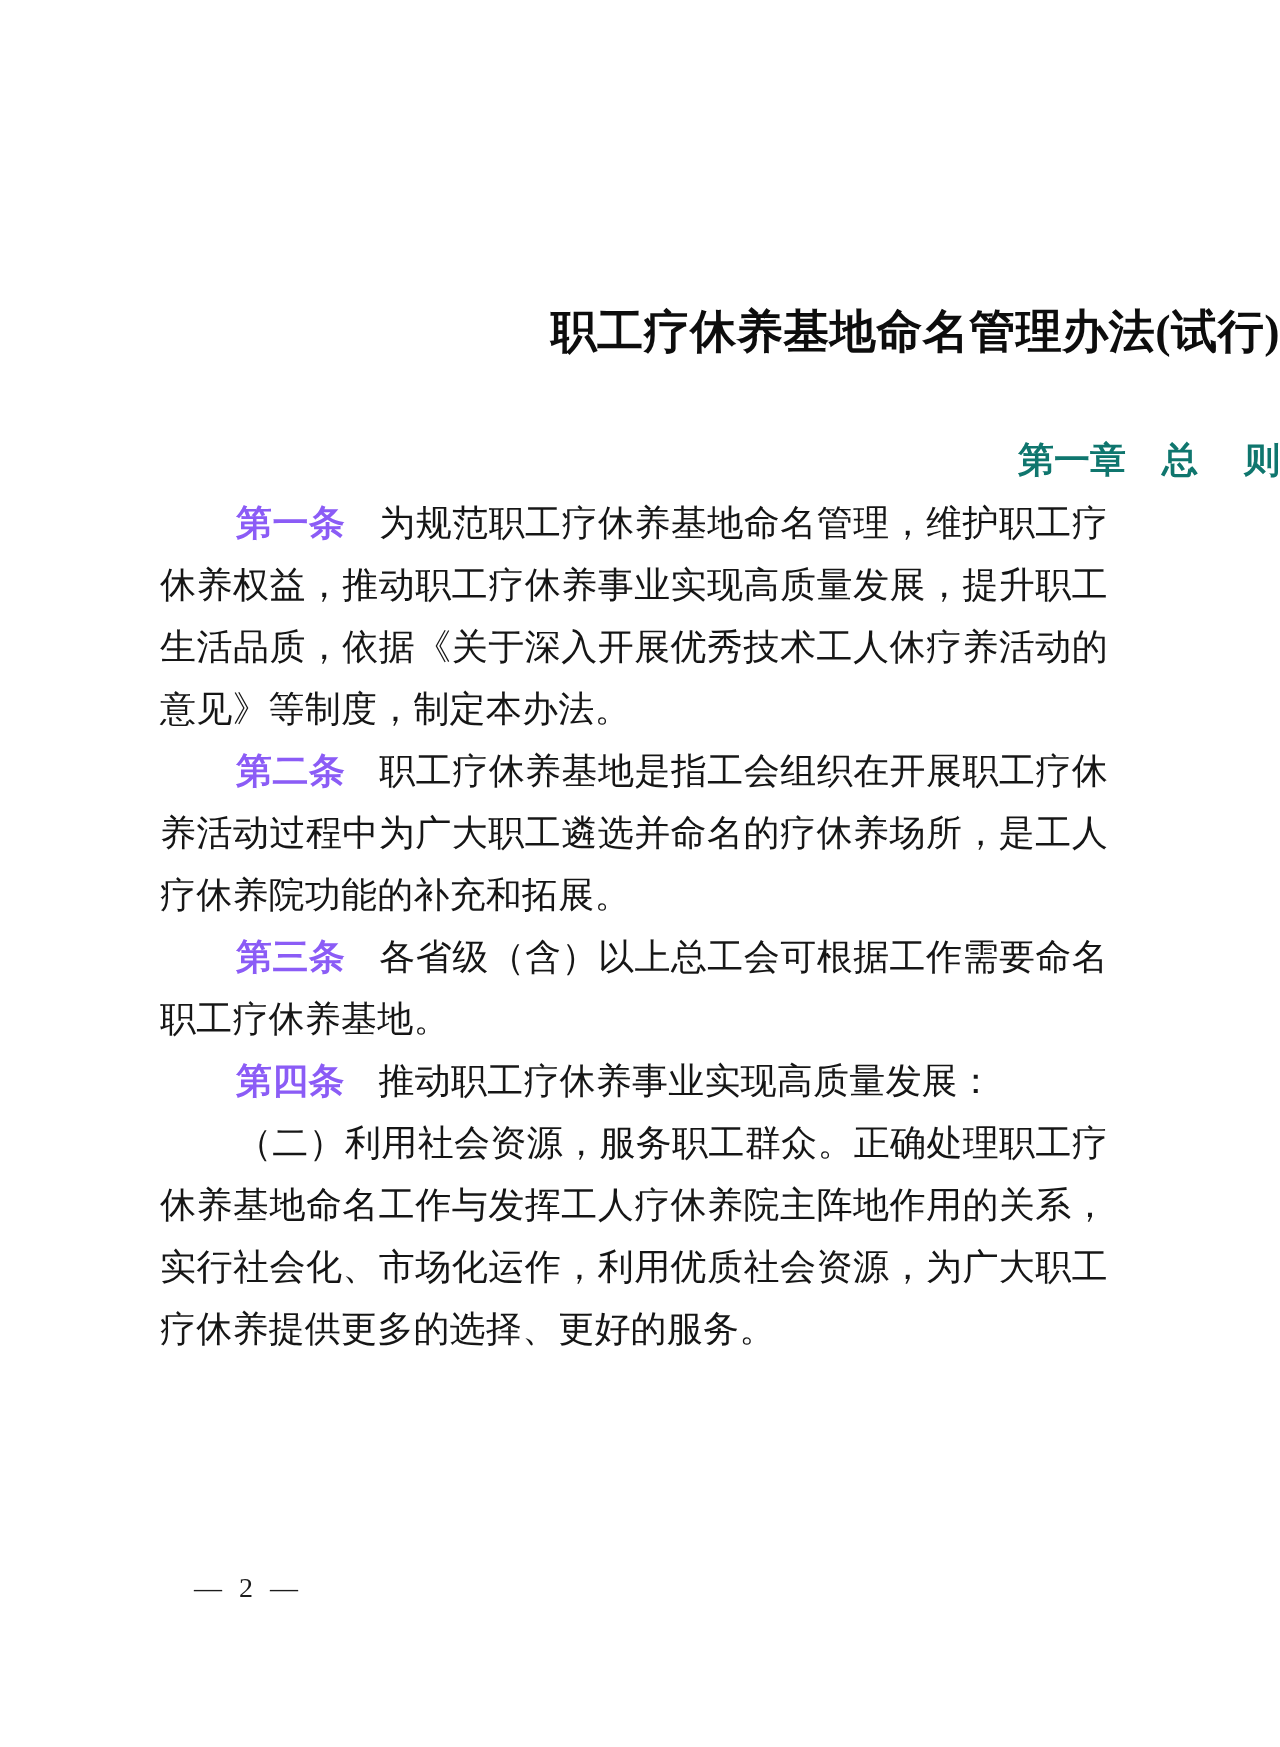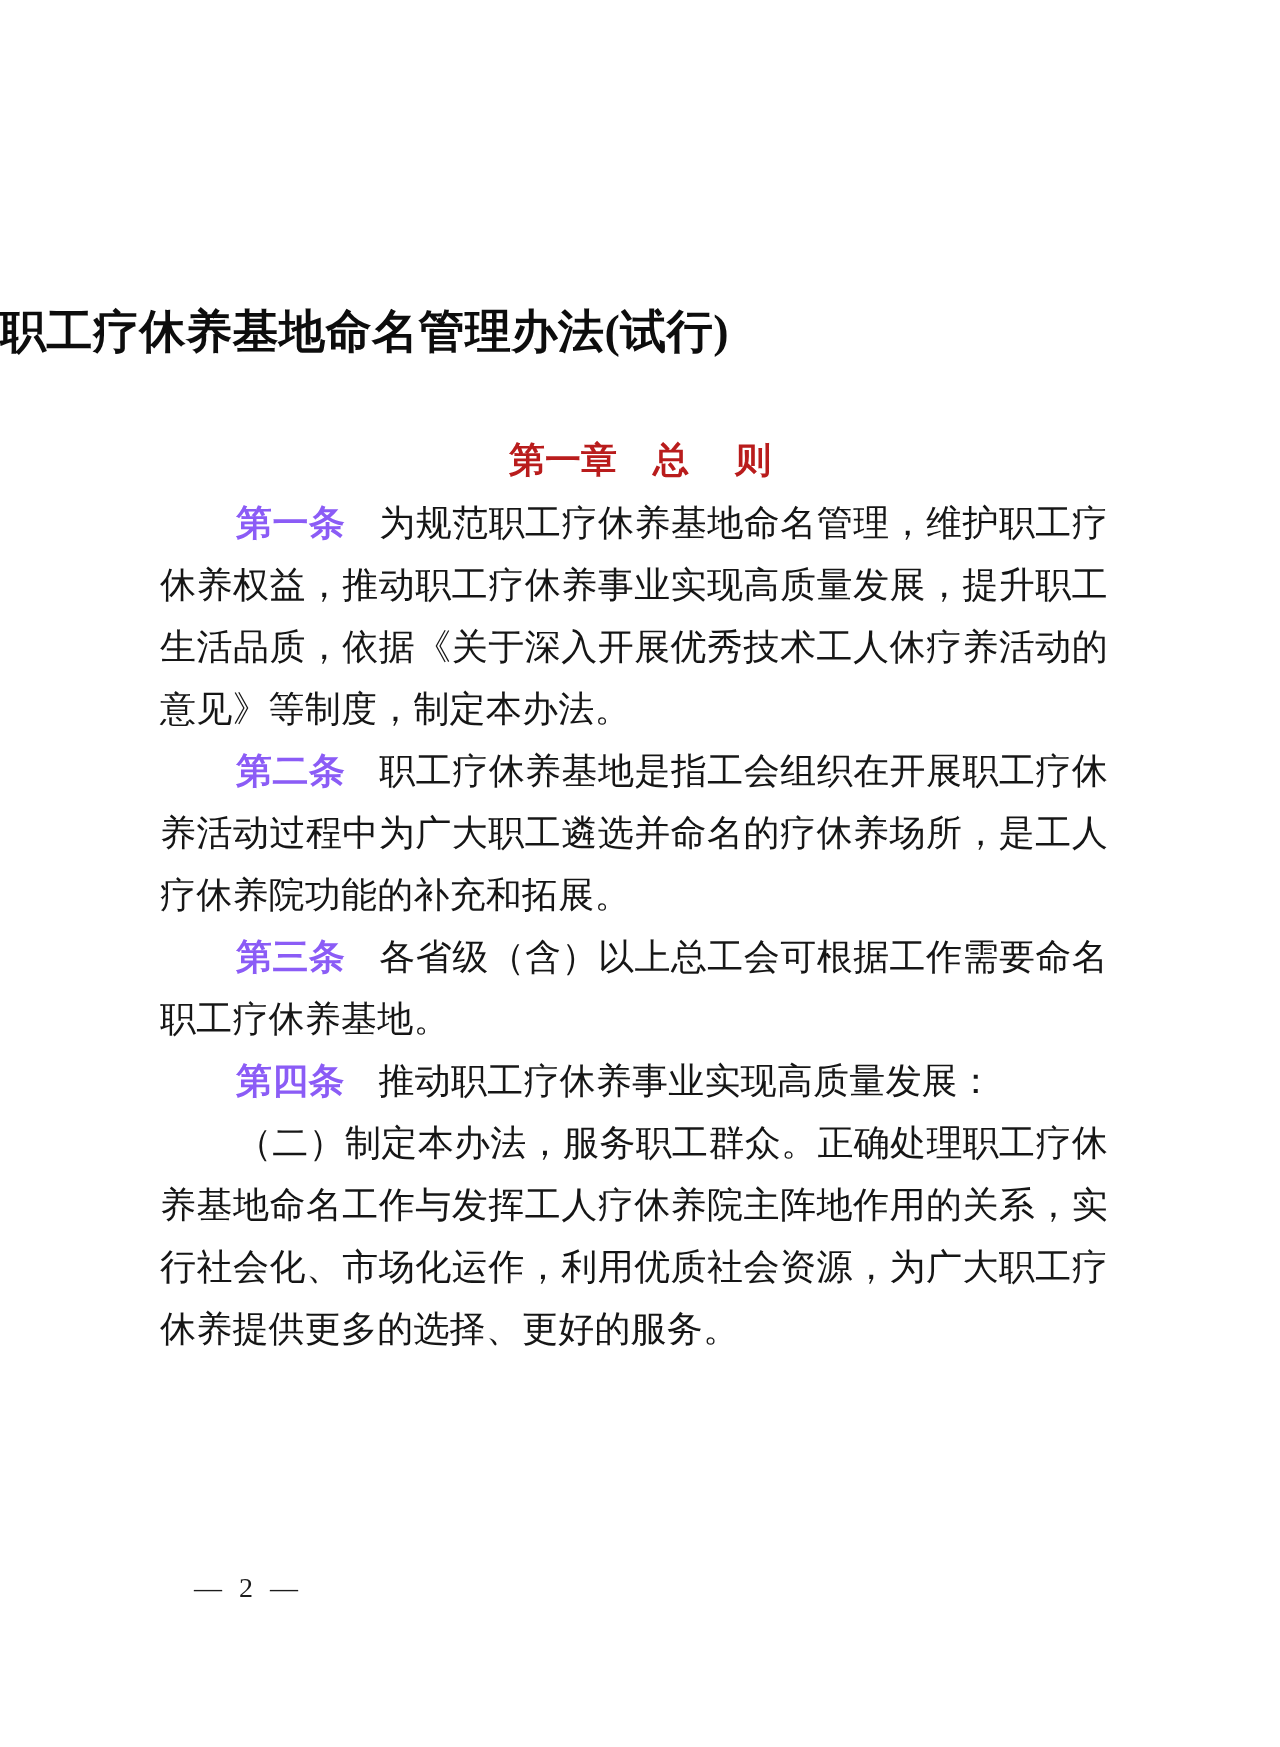--- a/index.html
+++ b/index.html
@@ -10,36 +10,36 @@
   .page {
     position: relative;
     width: 1280px;
     height: 1747px;
     background: #ffffff;
     overflow: hidden;
     color: #161616;
   }
   .doc-title {
     margin: 301px 0 0 0;
-    text-align: left;
+    text-align: right;
     font-family: "Liberation Serif", "DejaVu Serif", serif;
     font-weight: 700;
     font-size: 46px;
     line-height: 62px;
     color: #0d0d0d;
     letter-spacing: 0.5px;
   }
   .chapter-heading {
     margin: 66px 0 0 0;
-    text-align: center;
+    text-align: right;
     font-family: "Liberation Sans", "DejaVu Sans", sans-serif;
     font-weight: 700;
     font-size: 36px;
     line-height: 62px;
-    color: #b91c1c;
+    color: #0f766e;
     white-space: pre;
   }
   .doc-body {
     margin: 1px auto 0 auto;
     width: 948px;
     margin-left: 160px;
     font-family: "Liberation Serif", "DejaVu Serif", serif;
     font-size: 36px;
     letter-spacing: 0.2px;
     line-height: 62px;
@@ -97,21 +97,21 @@
     <p>
       <span class="para-lead">第三条</span><span>各省级（含）以上总工会可根据工作需要命名职工疗休养基地。</span>
     </p>
 
     <p>
       <span class="para-lead">第四条</span><span>推动职工疗休养事业实现高质量发展：</span>
     </p>
 
 
     <p>
-      <span>（二）制定本办法，服务职工群众。正确处理职工疗休养基地命名工作与发挥工人疗休养院主阵地作用的关系，实行社会化、市场化运作，利用优质社会资源，为广大职工疗休养提供更多的选择、更好的服务。</span>
+      <span>（二）利用社会资源，服务职工群众。正确处理职工疗休养基地命名工作与发挥工人疗休养院主阵地作用的关系，实行社会化、市场化运作，利用优质社会资源，为广大职工疗休养提供更多的选择、更好的服务。</span>
     </p>
 
   </div>
 
   <div class="page-footer">
     <span>—</span>
     <span>2</span>
     <span>—</span>
   </div>
 

